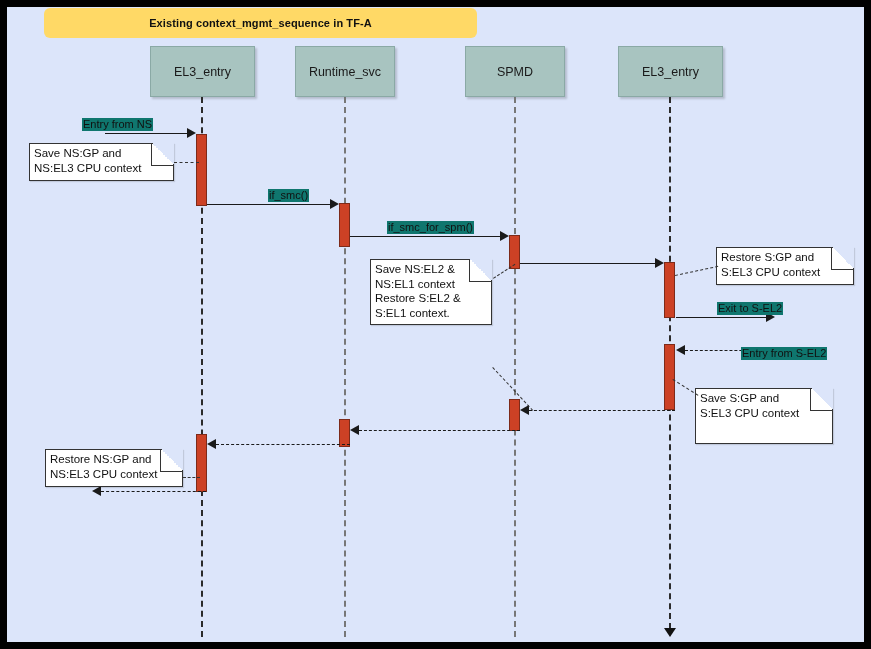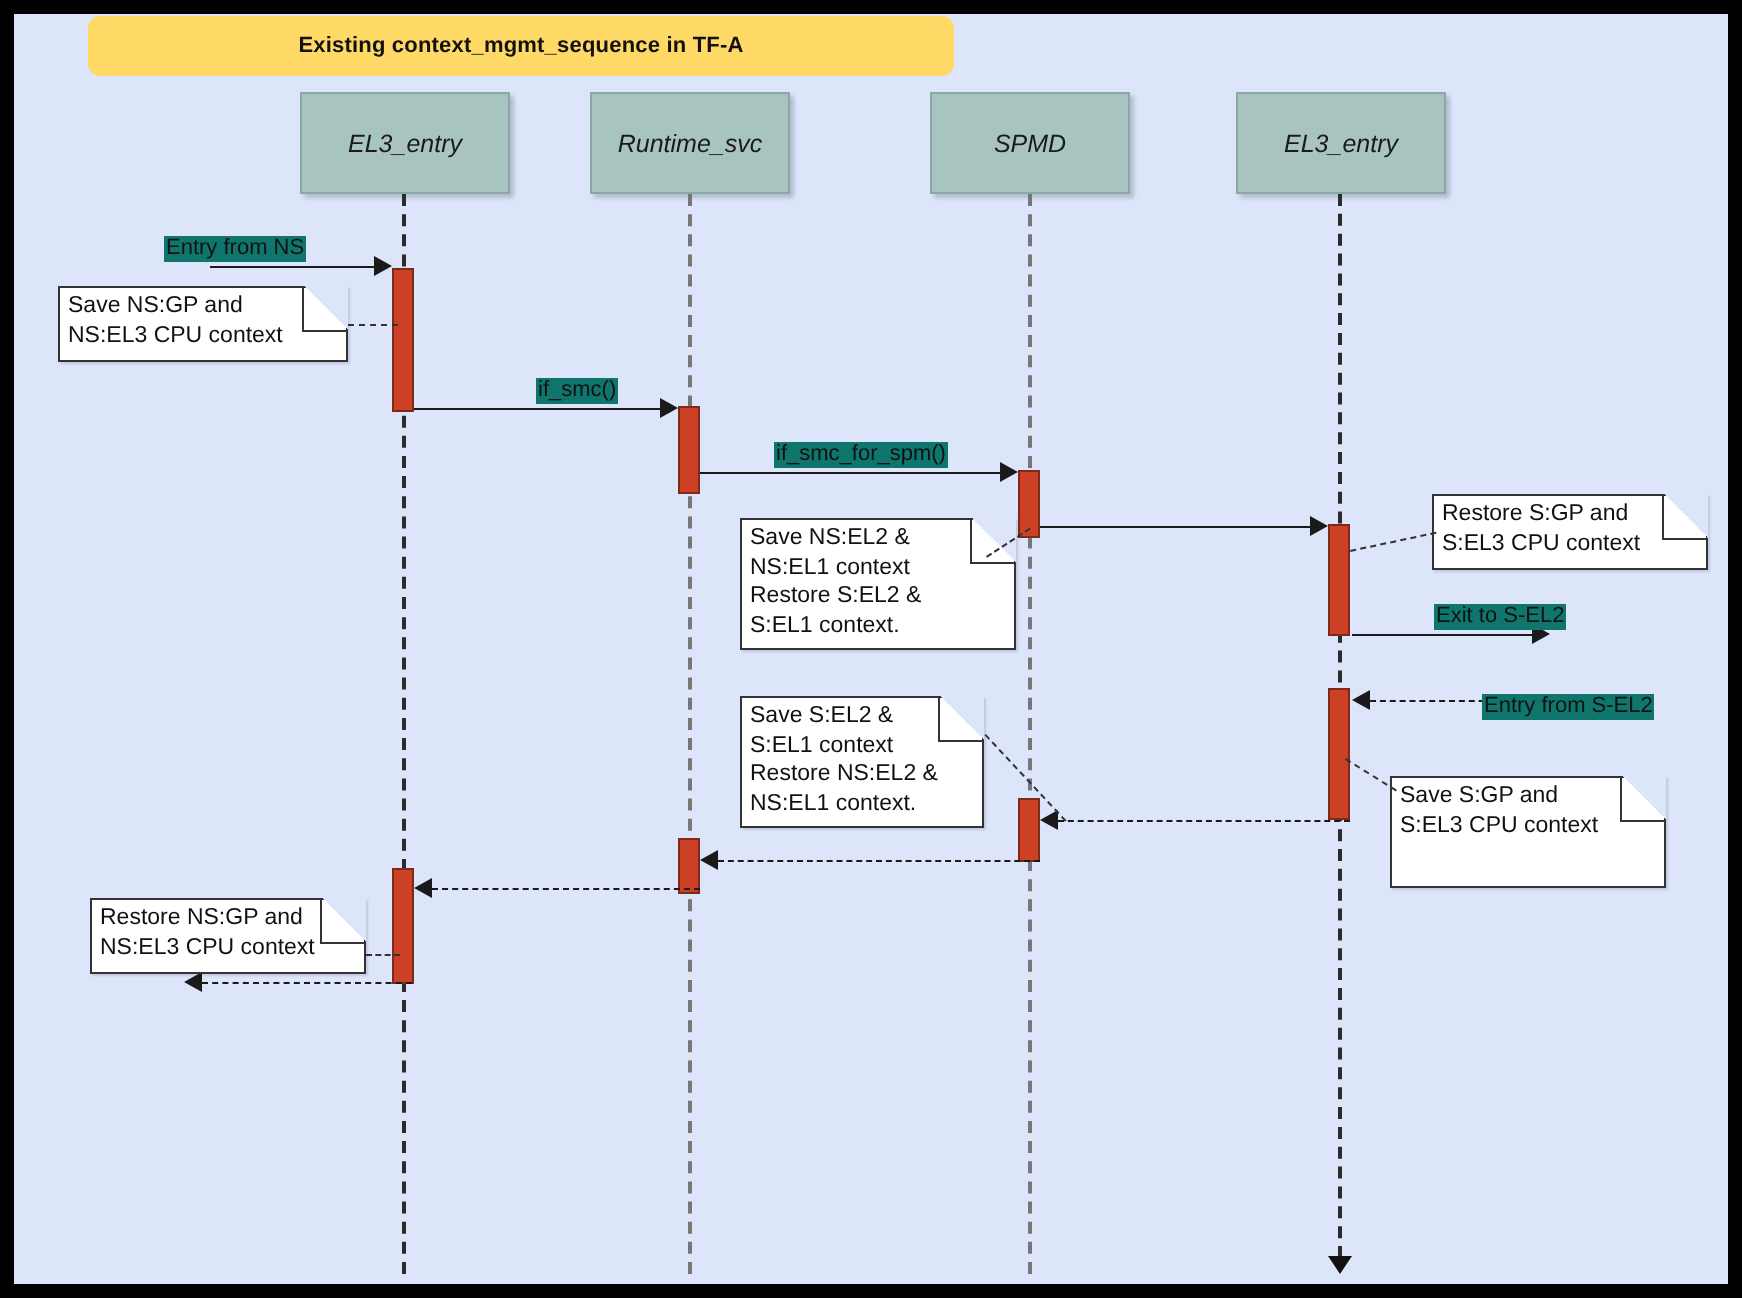--- a/index.html
+++ b/index.html
@@ -50,21 +50,20 @@
     border: 1px solid #8aa9a5;
     box-shadow: 2px 2px 2px rgba(0,0,0,0.18);
     display: flex;
     align-items: center;
     justify-content: center;
     box-sizing: border-box;
   }
   .lifeline-header .hdr-text {
     font-size: 12.5px;
     color: #1a1a1a;
-    font-style: italic;
   }
   
   .lifeline {
     position: absolute;
     width: 0;
     border-left: 2px dashed #2b2b2b;
   }
   .lifeline.grey {
     border-left: 2px dashed #777777;
   }
@@ -256,43 +255,36 @@
     <div class="head left" style="left:0px;"></div>
   </div>
 
   <div class="note" style="left:22px; top:136px; width:145px; height:38px;">
     <span class="fold"></span>
     <span class="note-line">Save NS:GP and</span>
     <span class="note-line">NS:EL3 CPU context</span>
   </div>
   <div class="connector" style="left:167px; top:155px; width:25px;"></div>
 
-  <div class="note" style="left:363px; top:252px; width:138px; height:66px;">
+  <div class="note" style="left:363px; top:252px; width:122px; height:66px;">
     <span class="fold"></span>
     <span class="note-line">Save NS:EL2 &amp;</span>
     <span class="note-line">NS:EL1 context</span>
     <span class="note-line">Restore S:EL2 &amp;</span>
     <span class="note-line">S:EL1 context.</span>
   </div>
   <div class="connector" style="left:486px; top:271px; width:26px; transform: rotate(-33deg);"></div>
 
   <div class="note" style="left:709px; top:240px; width:138px; height:38px;">
     <span class="fold"></span>
     <span class="note-line">Restore S:GP and</span>
     <span class="note-line">S:EL3 CPU context</span>
   </div>
   <div class="connector" style="left:668px; top:268px; width:44px; transform: rotate(-12deg);"></div>
 
-  <div class="note" style="left:363px; top:341px; width:122px; height:66px;">
-    <span class="fold"></span>
-    <span class="note-line">Save S:EL2 &amp;</span>
-    <span class="note-line">S:EL1 context</span>
-    <span class="note-line">Restore NS:EL2 &amp;</span>
-    <span class="note-line">NS:EL1 context.</span>
-  </div>
   <div class="connector" style="left:486px; top:360px; width:59px; transform: rotate(47deg);"></div>
 
   <div class="note" style="left:688px; top:381px; width:138px; height:56px;">
     <span class="fold"></span>
     <span class="note-line">Save S:GP and</span>
     <span class="note-line">S:EL3 CPU context</span>
   </div>
   <div class="connector" style="left:666px; top:372px; width:30px; transform: rotate(32deg);"></div>
 
   <div class="note" style="left:38px; top:442px; width:138px; height:38px;">

